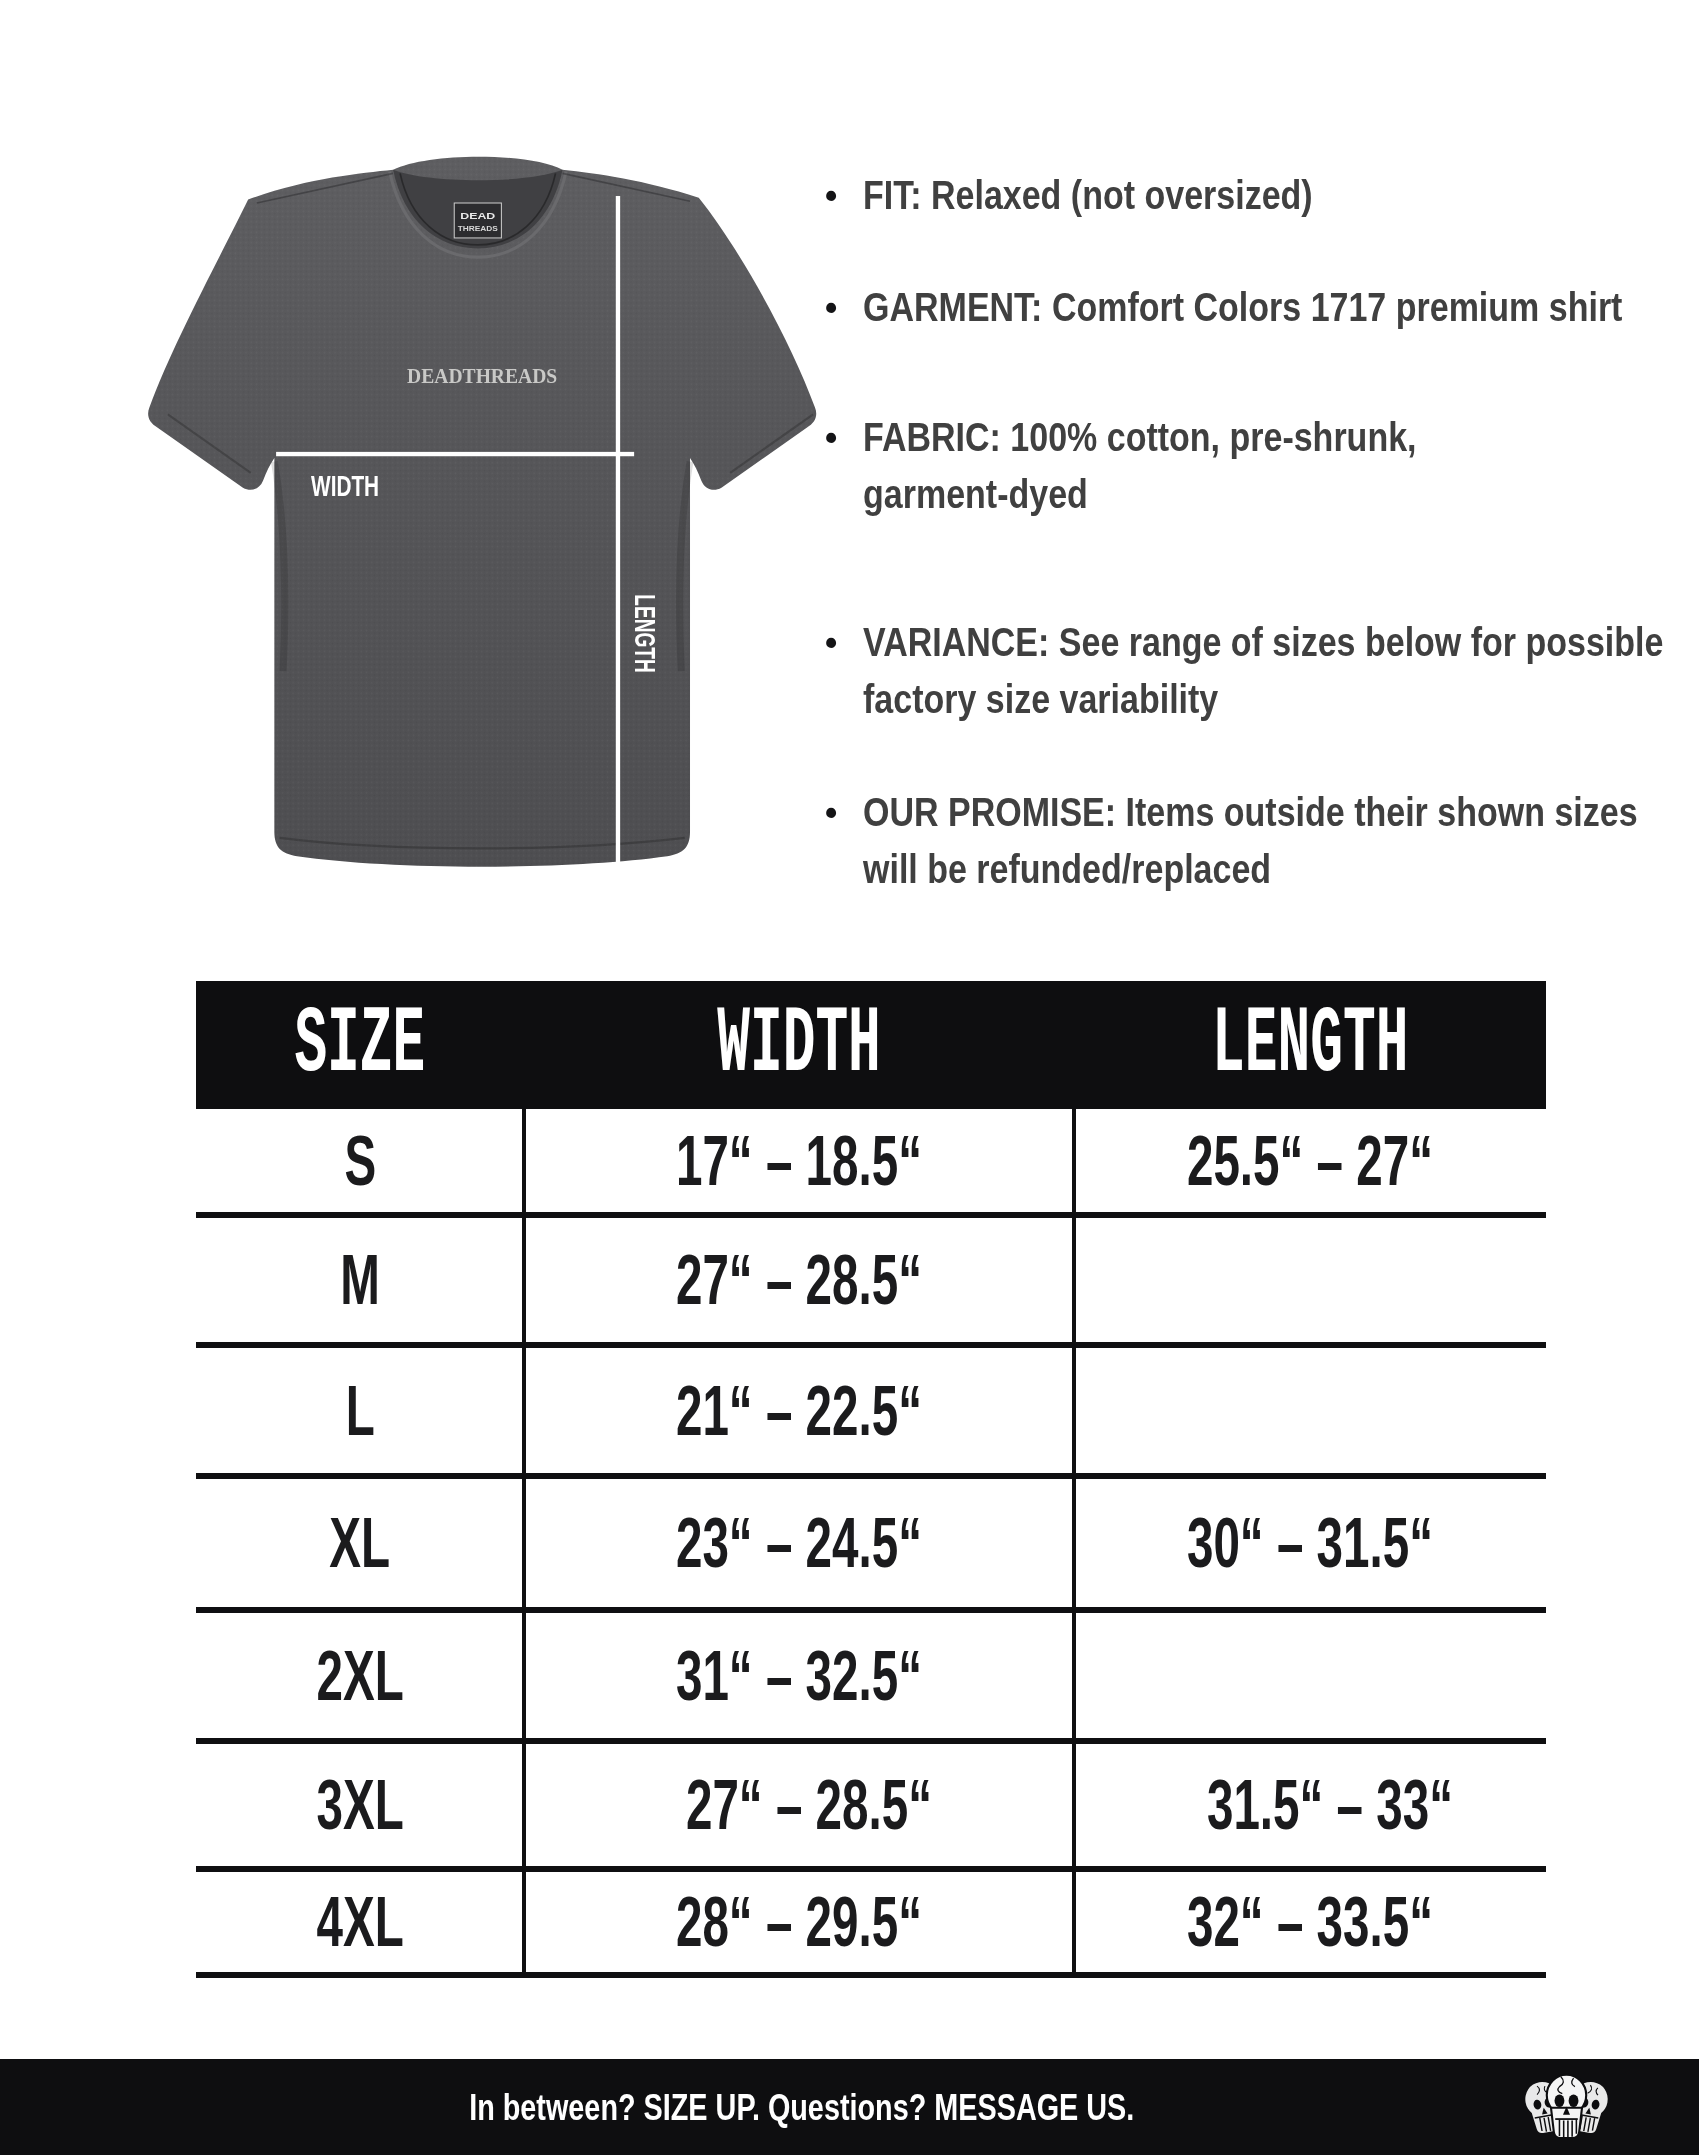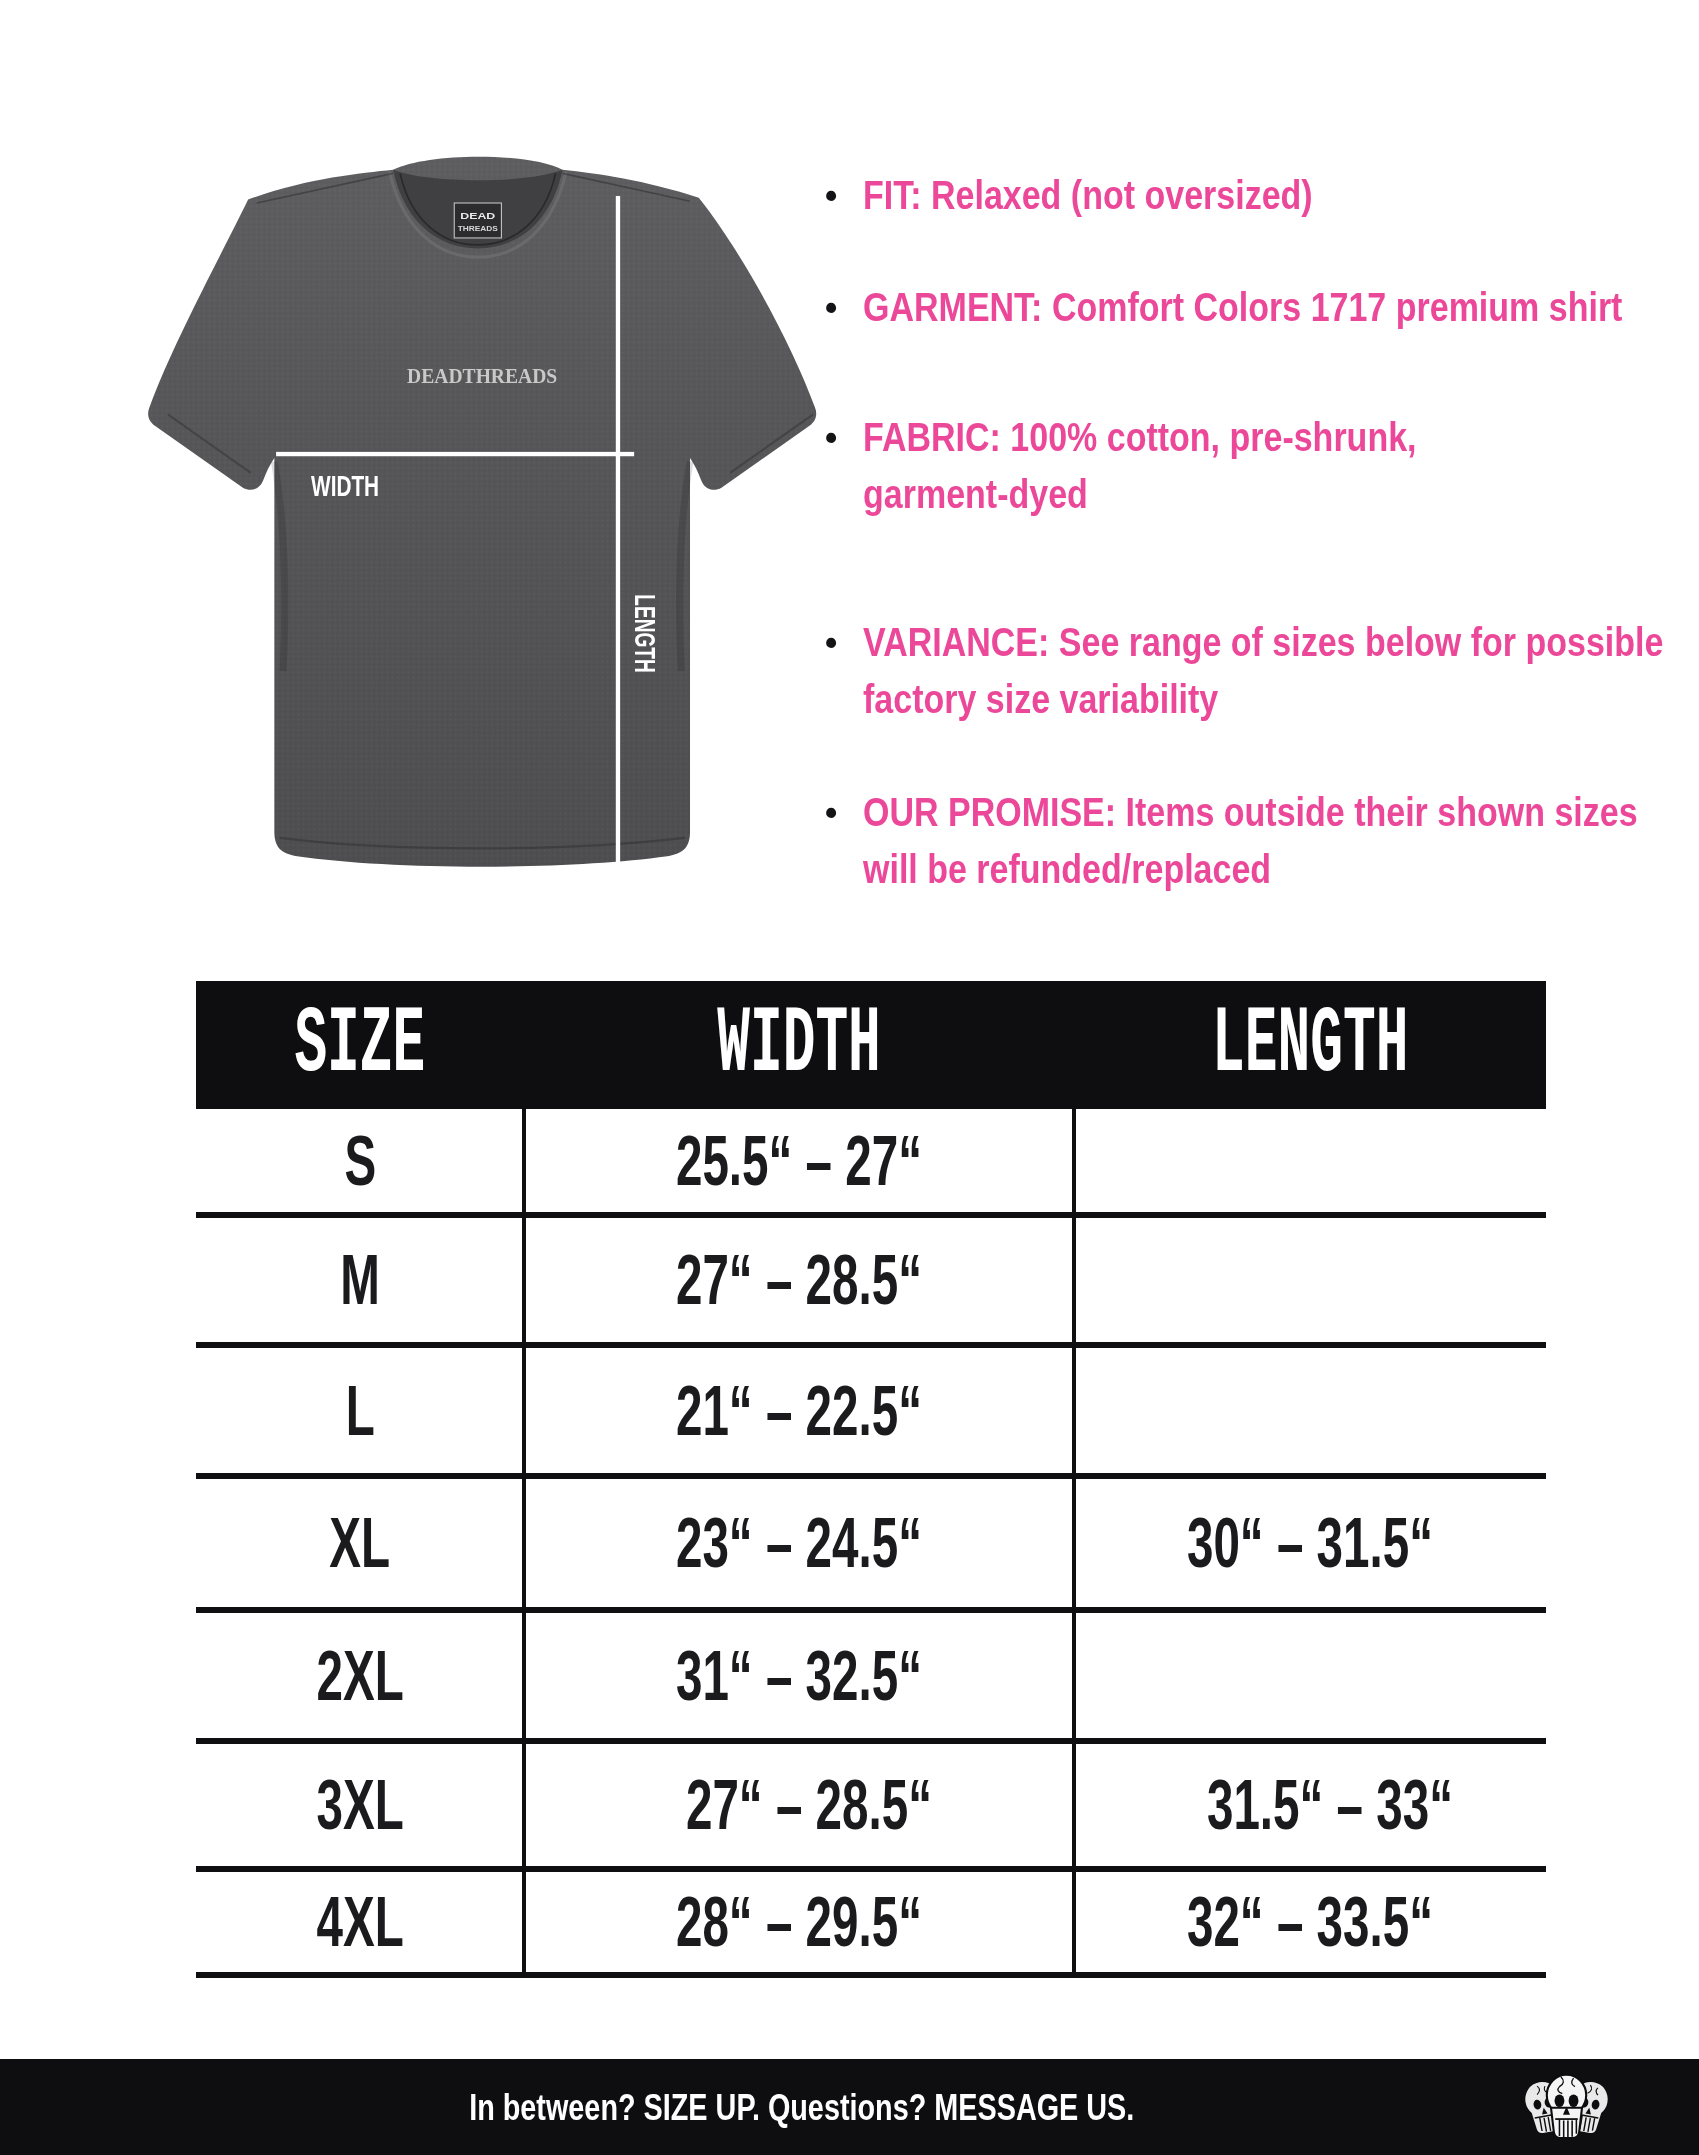--- a/index.html
+++ b/index.html
@@ -15,21 +15,21 @@
   .sx68{transform:scaleX(.68);}
   .sx58{transform:scaleX(.58);}
   .sx80{transform:scaleX(.80);}
 
   
   #shirt-wrap{left:77px;top:147px;width:744px;height:739px;}
 
   
   .bullet{position:absolute;left:825px;width:786px;display:grid;grid-template-columns:38px 1fr;}
   .bullet .dot{font-size:35px;font-weight:bold;line-height:57px;color:#141416;}
-  .b-line{font-size:40px;line-height:57px;font-weight:bold;color:#ec4899;}
+  .b-line{font-size:40px;line-height:57px;font-weight:bold;color:#404040;}
   .b-line span:empty{display:none;}
 
   
   #size-table{left:196px;top:981px;width:1350px;}
   #table-header{height:128px;background:#0e0e10;display:grid;grid-template-columns:328px 550px 472px;font-family:Liberation Mono, monospace;}
   #table-header .th{display:flex;align-items:center;justify-content:center;color:#fff;
                     font-size:94px;font-weight:bold;}
   #table-body{position:relative;}
   .tr{display:grid;grid-template-columns:328px 550px 472px;border-bottom:6.1px solid #0f0f11;}
   .tr:nth-child(1){height:103px;}
@@ -163,20 +163,23 @@
       <div class="th">
           <span class="cnd oC sx58">LENGTH</span>
         </div>
     </div>
     <div id="table-body">
       <div class="tr">
         <div class="td">
             <span class="cnd oC sx68">S</span>
           </div>
         <div class="td">
+            <span class="cnd oC sx68">17“ – 18.5“</span>
+          </div>
+        <div class="td">
             <span class="cnd oC sx68">25.5“ – 27“</span>
           </div>
       </div>
       <div class="tr">
         <div class="td">
             <span class="cnd oC sx68">M</span>
           </div>
         <div class="td">
             <span class="cnd oC sx68">27“ – 28.5“</span>
           </div>

